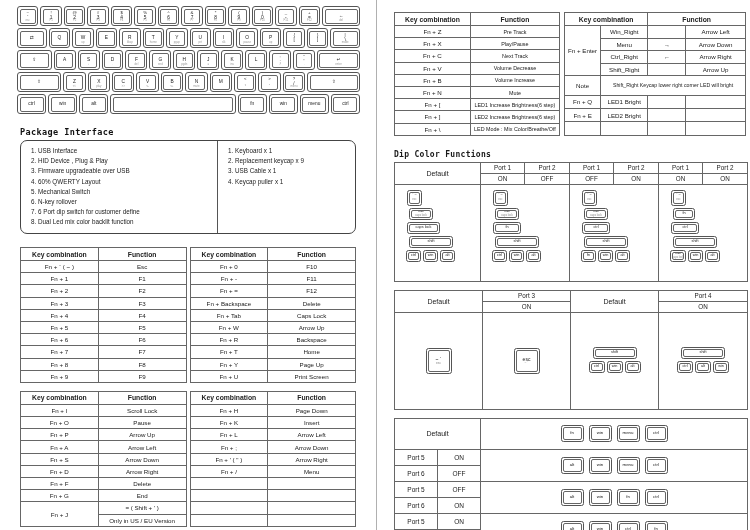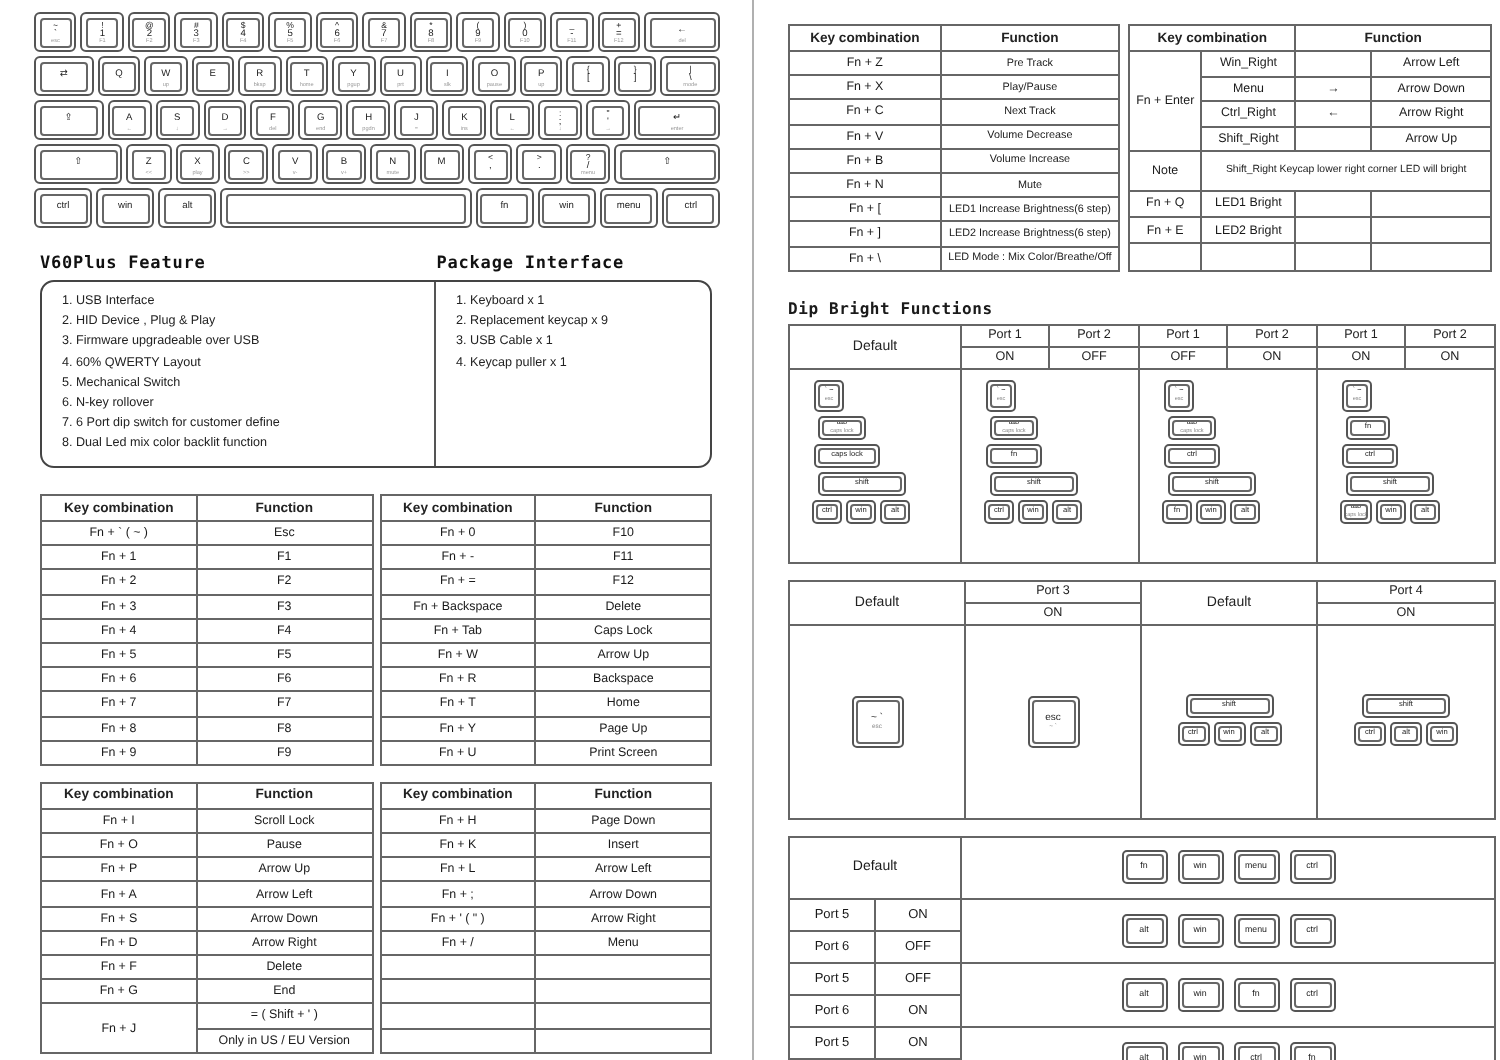--- a/index.html
+++ b/index.html
@@ -458,21 +458,20 @@
         </div>
         <div class="kb-key" style="flex-grow: 1250;">
           <div class="kb-in">
             <span class="kmain">ctrl</span>
           </div>
         </div>
       </div>
     </div>
 
   <div class="sec-heads">
-    <div class="sec-head first">V60Plus Feature</div>
     <div class="sec-head">Package Interface</div>
   </div>
   <div class="feat-box">
     <div class="feat-col first">
         <div>1. USB Interface</div>
         <div>2. HID Device , Plug &amp; Play</div>
         <div>3. Firmware upgradeable over USB</div>
         <div>4. 60% QWERTY Layout</div>
         <div>5. Mechanical Switch</div>
         <div>6. N-key rollover</div>
@@ -818,21 +817,21 @@
         <tr class="talls">
           <td></td>
           <td></td>
           <td></td>
           <td></td>
         </tr>
       </tbody>
     </table>
   </div>
 
-  <div class="dip-title">Dip Bright Functions</div>
+  <div class="dip-title">Dip Color Functions</div>
 
   <table class="dipt">
     <colgroup>
         <col style="width:86px">
         <col style="width:44px">
         <col style="width:45px">
         <col style="width:44px">
         <col style="width:45px">
         <col style="width:44px">
         <col style="width:45px">

